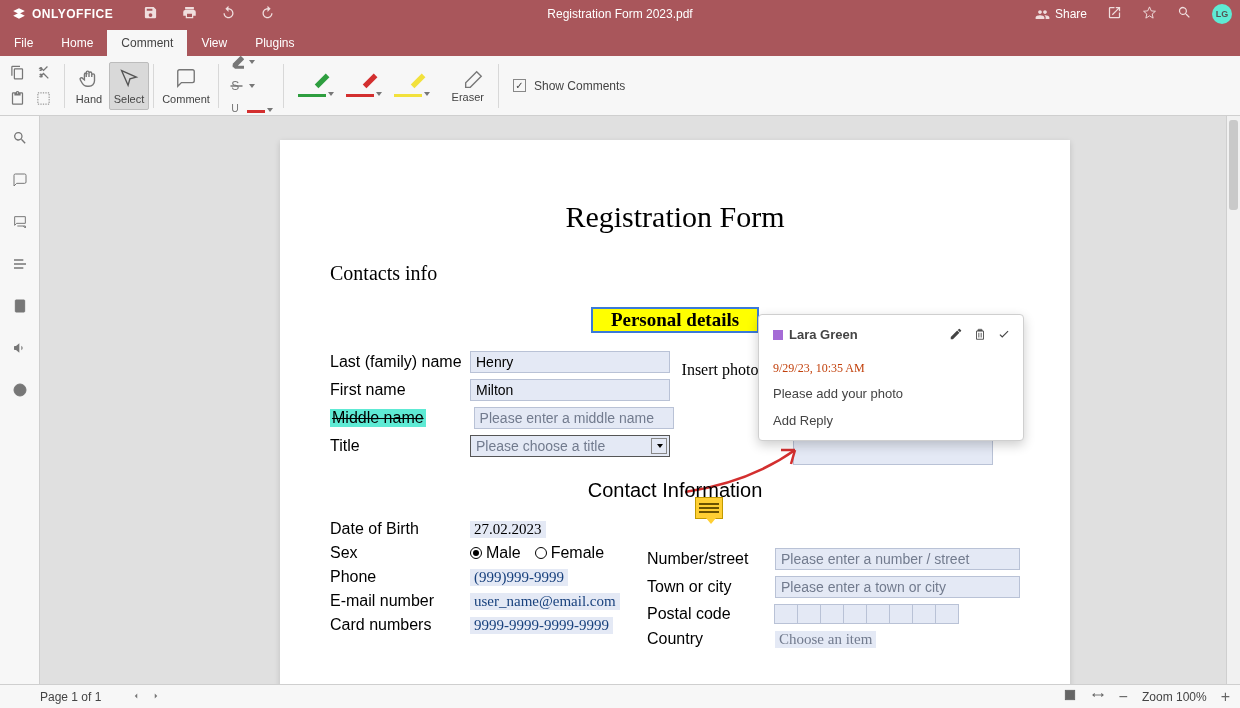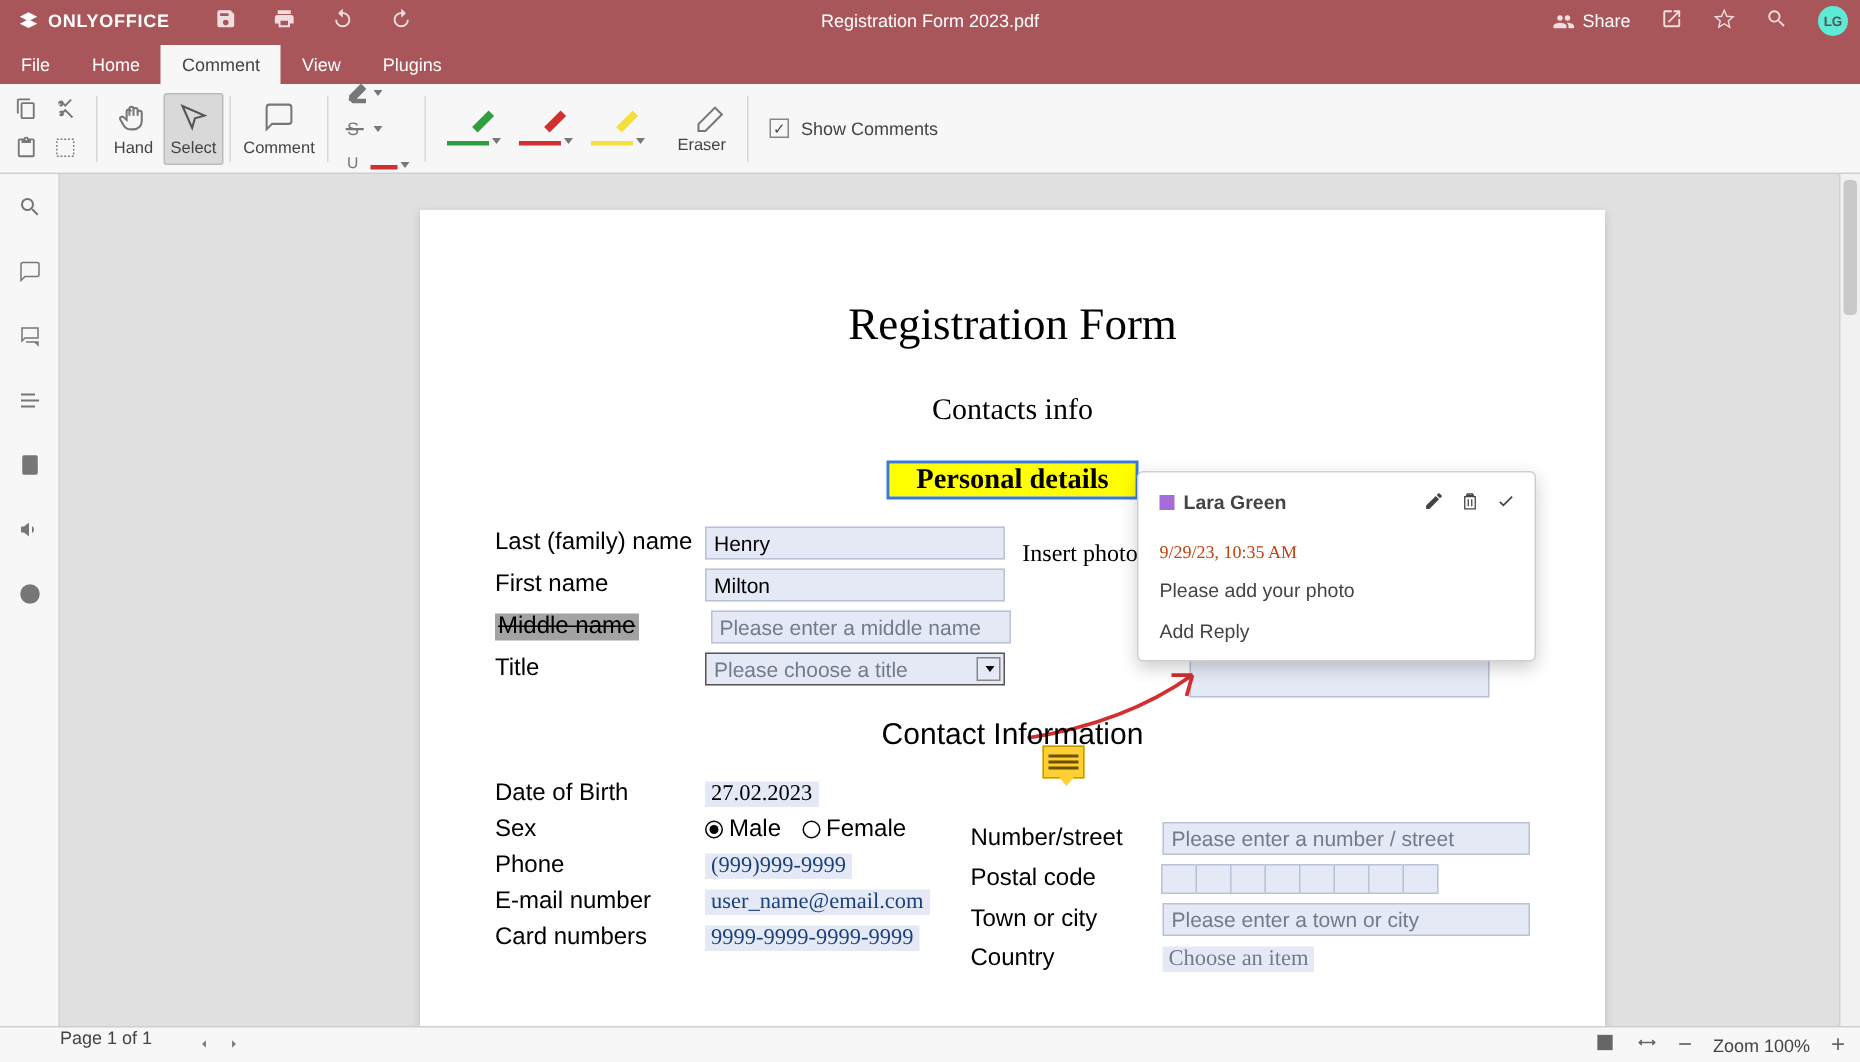--- a/index.html
+++ b/index.html
@@ -43,31 +43,31 @@
   .body-area { position: absolute; top: 116px; bottom: 24px; left: 0; right: 0; display: flex; }
   .left-panel { width: 40px; background: #f7f7f7; border-right: 1px solid #cfcfcf; display: flex; flex-direction: column; align-items: center; padding-top: 14px; gap: 22px; }
   .left-panel svg { width: 16px; height: 16px; fill: #777; }
   .workspace { flex: 1; background: #e0e0e0; position: relative; overflow: hidden; }
   .right-scroll { width: 14px; background: #f1f1f1; border-left: 1px solid #cfcfcf; position: relative; }
   .scroll-thumb { position: absolute; top: 4px; left: 2px; right: 2px; height: 90px; background: #c9c9c9; border-radius: 3px; }
 
   
   .page { position: absolute; left: 240px; top: 24px; width: 790px; height: 900px; background: #fff; box-shadow: 0 2px 6px rgba(0,0,0,.15); padding: 60px 50px; color: #000; }
   .page h1 { text-align: center; font-size: 30px; font-weight: normal; font-family: "Times New Roman", serif; margin-bottom: 28px; }
-  .page h2 { text-align: center; font-size: 20px; font-weight: normal; font-family: "Times New Roman", serif; margin-bottom: 24px; }
+  .page h2 { font-size: 20px; font-weight: normal; font-family: "Times New Roman", serif; margin-bottom: 24px; }
   .personal-block { margin: 0 auto 10px; text-align: center; }
   .personal-hdr { display: inline-block; background: #ffff00; outline: 2px solid #3a7ad9; font-size: 19px; font-family: "Times New Roman", serif; padding: 0 18px; font-weight: bold; }
   .form-area { display: flex; }
   .form-col-left { flex: 0 0 50%; }
   .form-col-right { flex: 0 0 50%; position: relative; display: flex; flex-direction: column; align-items: center; }
   .row { display: flex; align-items: center; margin-bottom: 6px; font-family: "Times New Roman", serif; font-size: 16px; }
   .row .lbl { width: 140px; }
   .field { background: #e4e9f5; border: 1px solid #b9c2d6; height: 22px; width: 200px; padding: 1px 5px; font-size: 14px; color: #000; display: flex; align-items: center; }
   .field.placeholder { color: #727b8e; }
-  .lbl.strike { background: #a3a3a3; text-decoration: line-through; }
+  .lbl.strike { background: #5eead4; text-decoration: line-through; }
   .title-select { position: relative; }
   .title-select .tri-box { position: absolute; right: 2px; top: 2px; width: 16px; height: 16px; border: 1px solid #888; display: flex; align-items: center; justify-content: center; }
   .photo-box { width: 200px; height: 120px; background: #e4e9f5; border: 1px solid #b9c2d6; margin-top: -6px; }
   .insert-lbl { font-family: "Times New Roman", serif; font-size: 16px; text-align: center; position: absolute; left: 0; top: 10px; width: 90px; }
 
   .contact-section { margin-top: 14px; }
   .contact-hdr { text-align: center; font-size: 20px; font-family: "Times New Roman", serif; margin-bottom: 18px; position: relative; }
   .note-icon { position: absolute; left: 50%; margin-left: 20px; top: 18px; width: 28px; height: 22px; background: #ffcf33; border: 1px solid #c29a00; display: flex; flex-direction: column; justify-content: center; gap: 2px; padding: 3px; }
   .note-icon::after { content: ""; position: absolute; bottom: -6px; left: 10px; width: 0; height: 0; border-left: 5px solid transparent; border-right: 5px solid transparent; border-top: 6px solid #ffcf33; }
   .note-icon .nl { height: 2px; background: #6b5200; }
@@ -88,21 +88,21 @@
   .comment { position: absolute; left: 718px; top: 198px; width: 266px; background: #fff; border: 1px solid #cfcfcf; border-radius: 4px; box-shadow: 0 4px 12px rgba(0,0,0,.2); padding: 12px 14px; font-size: 13px; color: #444; z-index: 50; }
   .comment-head { display: flex; align-items: center; gap: 6px; font-weight: bold; }
   .comment-head .sq { width: 10px; height: 10px; background: #a56bd6; }
   .comment-time { color: #c2410c; font-size: 12px; margin: 19px 0 10px 0; font-family: Liberation Serif, serif; }
   .comment-text { margin-bottom: 12px; }
   .comment-reply { color: #444; }
   .comment-icons { position: absolute; right: 12px; top: 12px; display: flex; gap: 10px; }
   .comment-icons svg { width: 14px; height: 14px; fill: #444; }
 
   
-  .statusbar { position: absolute; left: 0; right: 0; bottom: 0; height: 24px; background: #f7f7f7; border-top: 1px solid #cfcfcf; display: flex; font-size: 12px; color: #444; padding: 0 10px; }
+  .statusbar { position: absolute; left: 0; right: 0; bottom: 0; height: 24px; background: #f7f7f7; border-top: 1px solid #cfcfcf; display: flex; align-items: center; font-size: 12px; color: #444; padding: 0 10px; }
   .statusbar .spacer { flex: 1; }
   .sb-icons { display: flex; align-items: center; gap: 14px; }
   .sb-icons svg { width: 14px; height: 14px; fill: #666; }
   .pager { display: flex; align-items: center; gap: 10px; margin-left: 30px; }
 </style>
 </head>
 <body>
 
 <div class="titlebar">
   <div class="logo">
@@ -377,35 +377,35 @@
                 <span class="val">9999-9999-9999-9999</span>
               </div>
           </div>
           <div class="col">
             <div class="row" style="height:22px"></div>
             <div class="row">
                 <div class="lbl" style="width:128px">Number/street</div>
                 <div class="field placeholder wide-field">Please enter a number / street</div>
               </div>
             <div class="row">
+                <div class="lbl" style="width:128px">Town or city</div>
+                <div class="field placeholder wide-field">Please enter a town or city</div>
+              </div>
+            <div class="row">
                 <div class="lbl" style="width:128px">Postal code</div>
                 <div class="postal">
                   <div class="pc"></div>
                   <div class="pc"></div>
                   <div class="pc"></div>
                   <div class="pc"></div>
                   <div class="pc"></div>
                   <div class="pc"></div>
                   <div class="pc"></div>
                   <div class="pc"></div>
                 </div>
-              </div>
-            <div class="row">
-                <div class="lbl" style="width:128px">Town or city</div>
-                <div class="field placeholder wide-field">Please enter a town or city</div>
               </div>
             <div class="row">
                 <div class="lbl" style="width:128px">Country</div>
                 <span class="val" style="color:#727b8e">Choose an item</span>
               </div>
           </div>
         </div>
       </div>
     </div>
 

